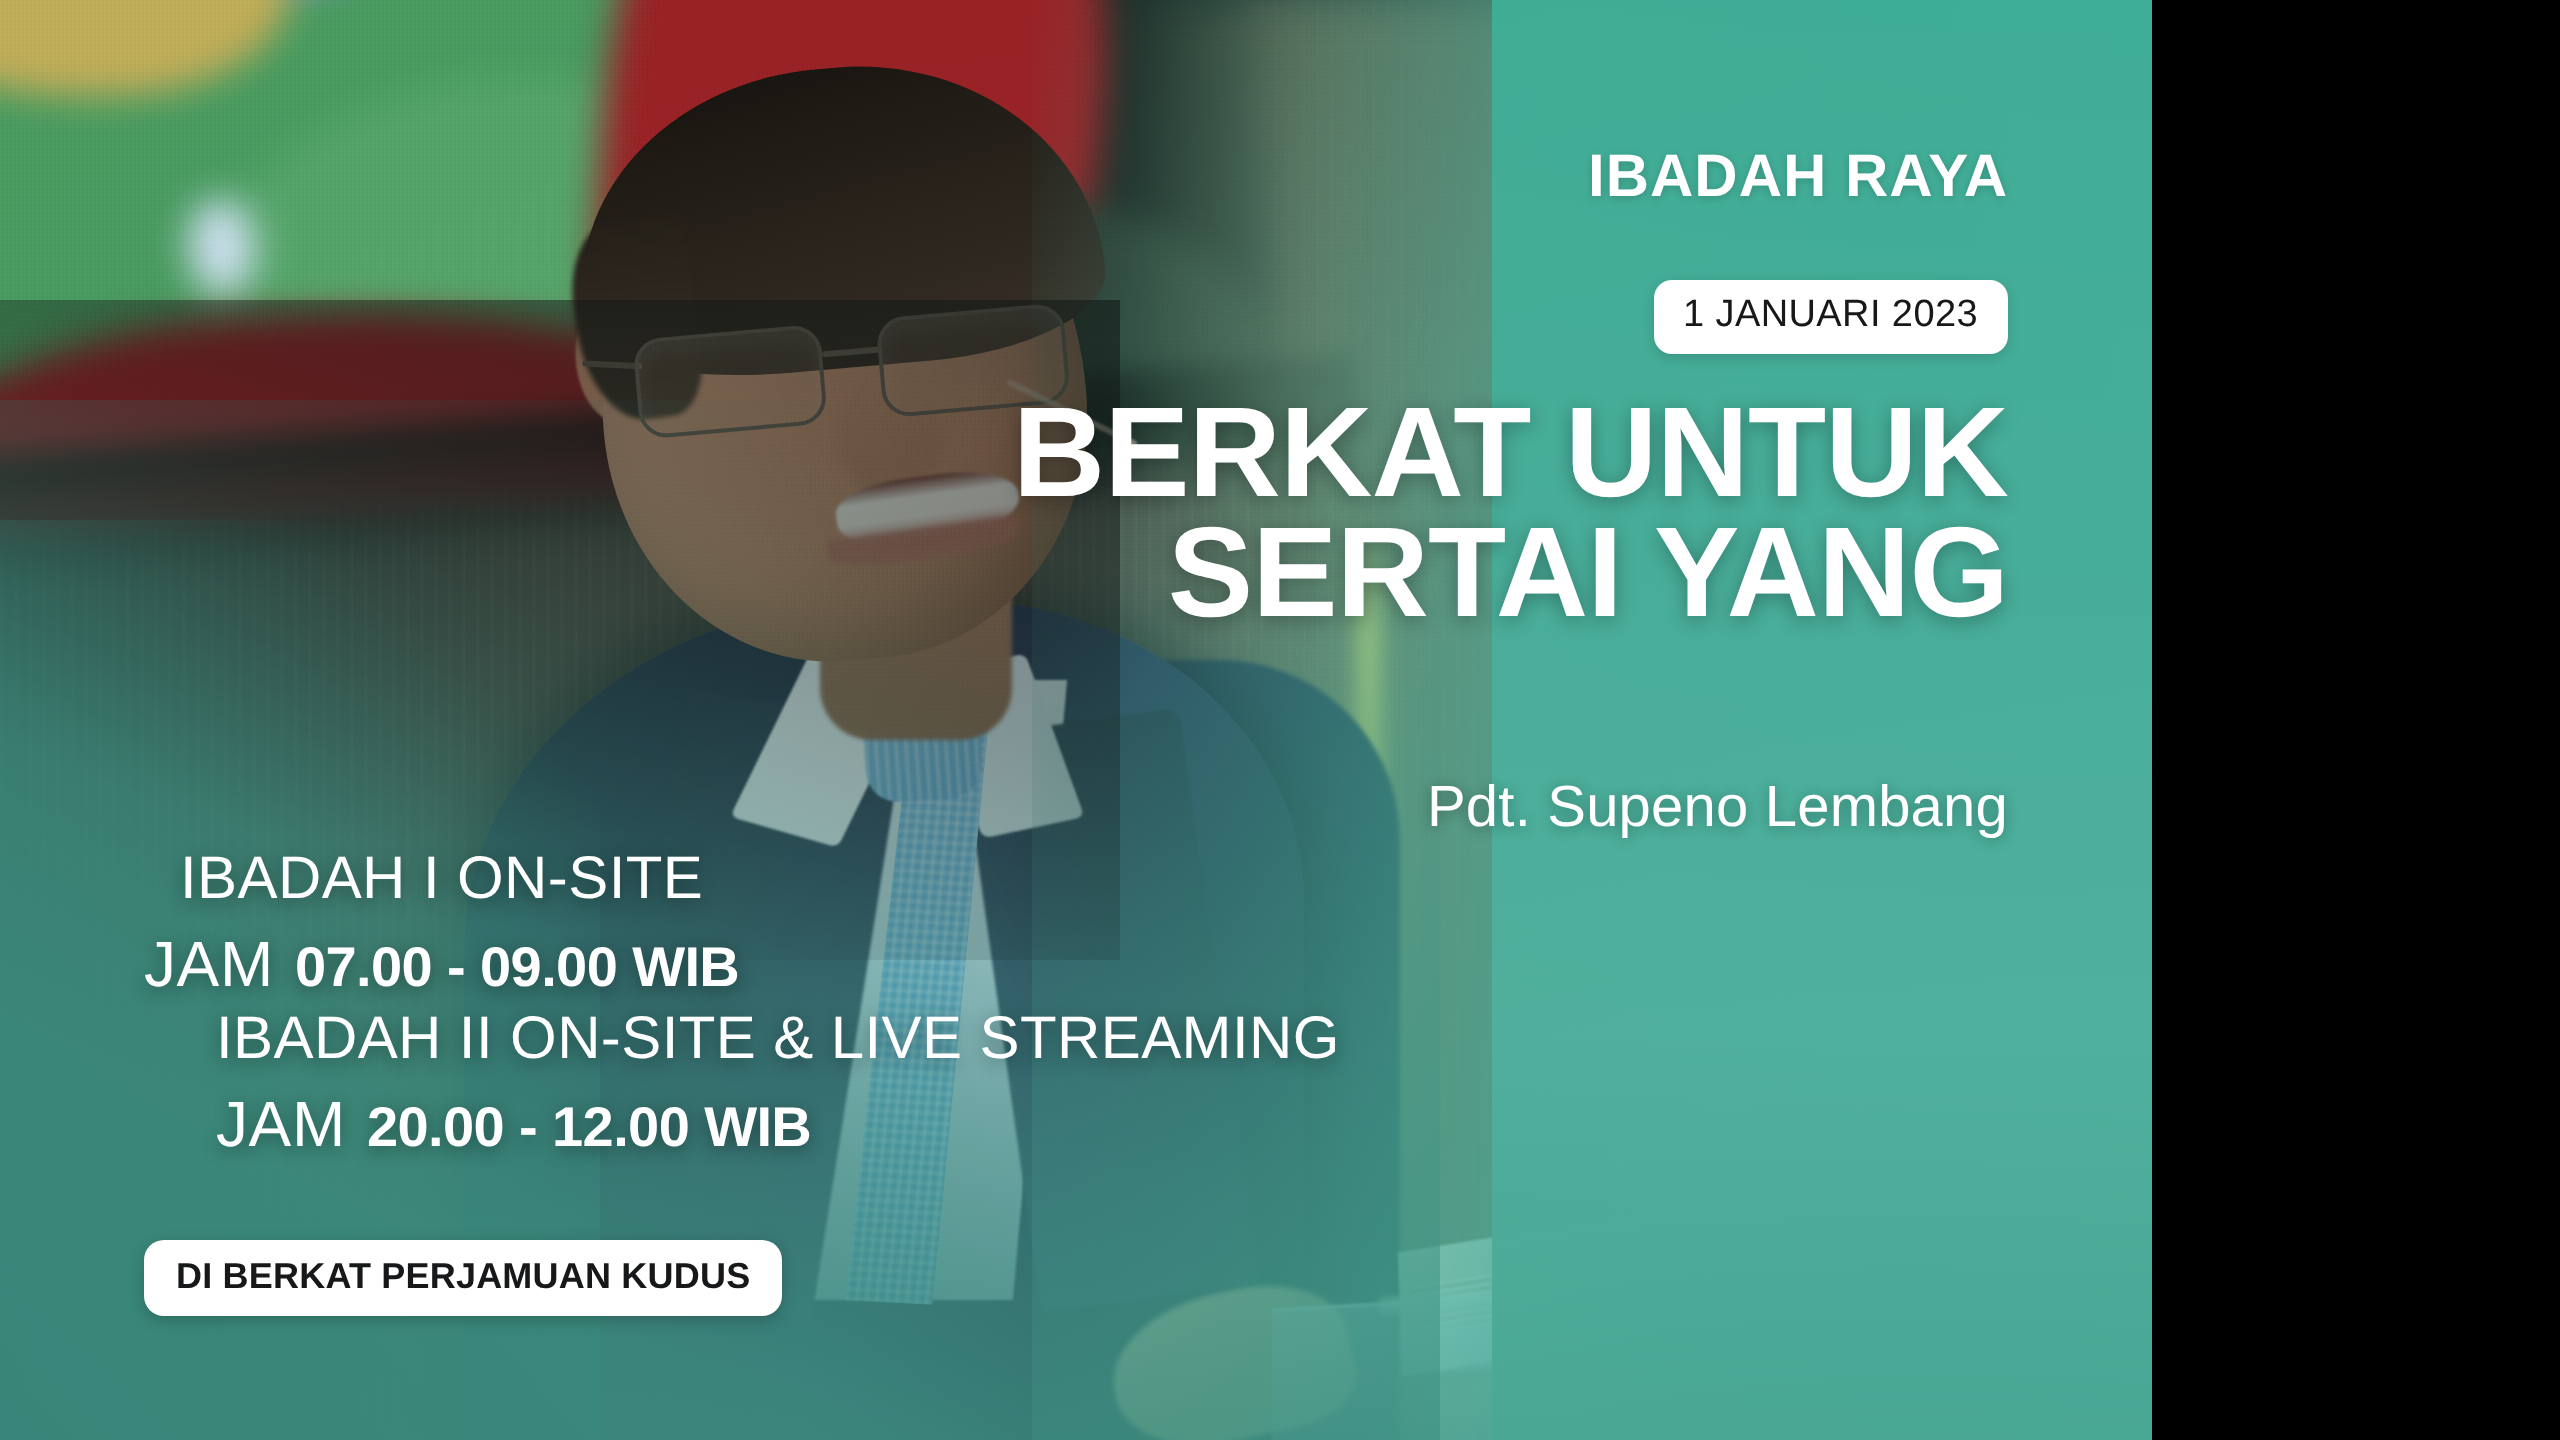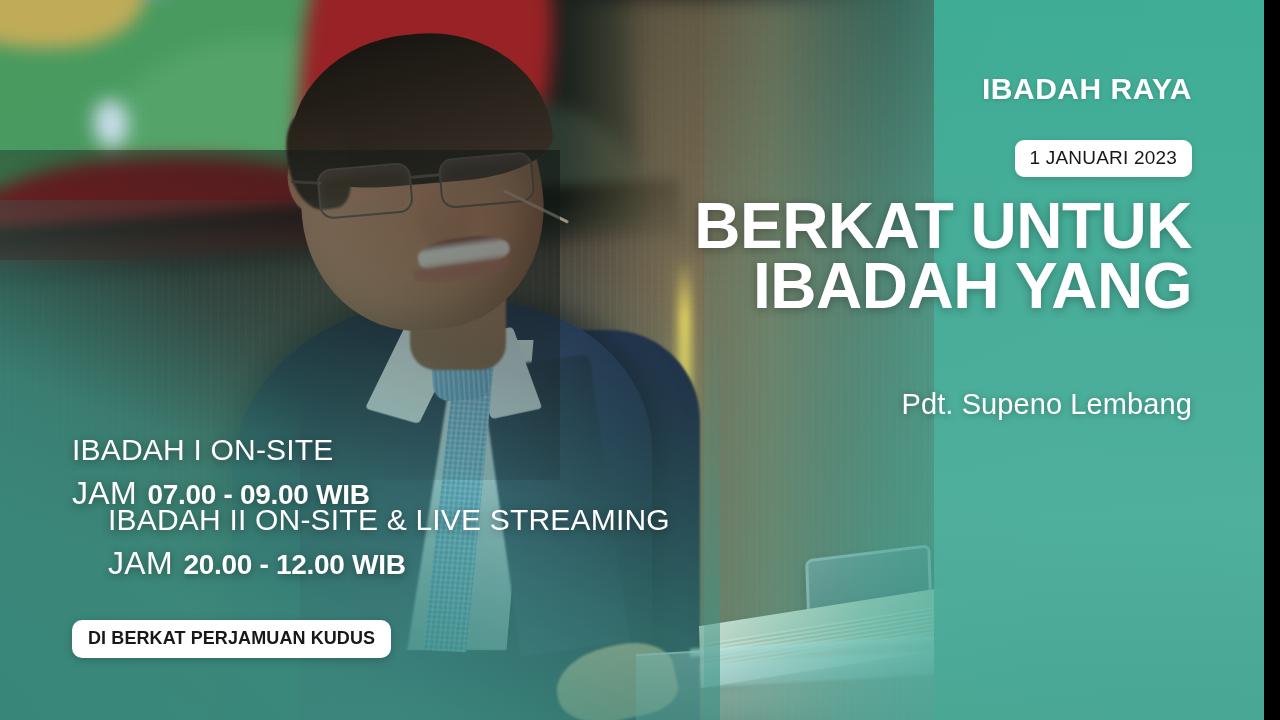--- a/index.html
+++ b/index.html
@@ -1,20 +1,20 @@
 <!DOCTYPE html>
 <html><head>
 <meta charset="utf-8">
 <style>
   * { margin:0; padding:0; box-sizing:border-box; }
   html,body { width:1280px; height:720px; overflow:hidden; background:#000; }
 
   .stage {
     position:relative;
-    width:1264px; height:720px;
+    width:1076px; height:720px;
     font-family:"Liberation Sans", sans-serif;
     overflow:hidden;
     -webkit-font-smoothing:antialiased;
   }
 
   
   .photo { position:absolute; inset:0; overflow:hidden; }
 
   
   .wall {
@@ -324,21 +324,21 @@
   .headline span { display:block; }
 
   .speaker {
     position:absolute; right:72px; top:388px;
     color:#fff; font-size:29px; font-weight:normal;
     letter-spacing:.1px; text-align:right;
     text-shadow:0 1px 7px rgba(0,0,0,.32);
   }
 
   .svc { position:absolute; left:72px; color:#fff; text-shadow:0 2px 9px rgba(0,0,0,.40); }
-  .svc1 { top:434px; }
+  .svc1 { top:424px;text-align:center; }
   .svc2 { top:504px;margin-left:36px; }
   .svc .name {
     display:block; font-size:30px; font-weight:normal;
     letter-spacing:.2px; line-height:1.05;
   }
   .svc .time {
     display:block; margin-top:6px; font-size:38px; line-height:1.05; white-space:nowrap;
   }
   .svc .time .jam { font-weight:normal; font-size:32px; letter-spacing:.3px; }
   .svc .time .hours { font-weight:bold; font-size:28px; letter-spacing:-.3px; }
@@ -429,21 +429,21 @@
   <div class="txt">
 
     <div class="kicker">
       <span class="l1">IBADAH RAYA</span>
     </div>
 
     <div class="date-badge">1 JANUARI 2023</div>
 
     <div class="headline">
       <span>BERKAT UNTUK</span>
-      <span>IBADAH YANG</span>
+      <span>SERTAI YANG</span>
     </div>
 
     <div class="speaker">Pdt. Supeno Lembang</div>
 
     <div class="svc svc1">
       <span class="name">IBADAH I ON-SITE</span>
       <span class="time">
         <span class="jam">JAM</span>
         <span class="hours">07.00 - 09.00 WIB</span>
       </span>

